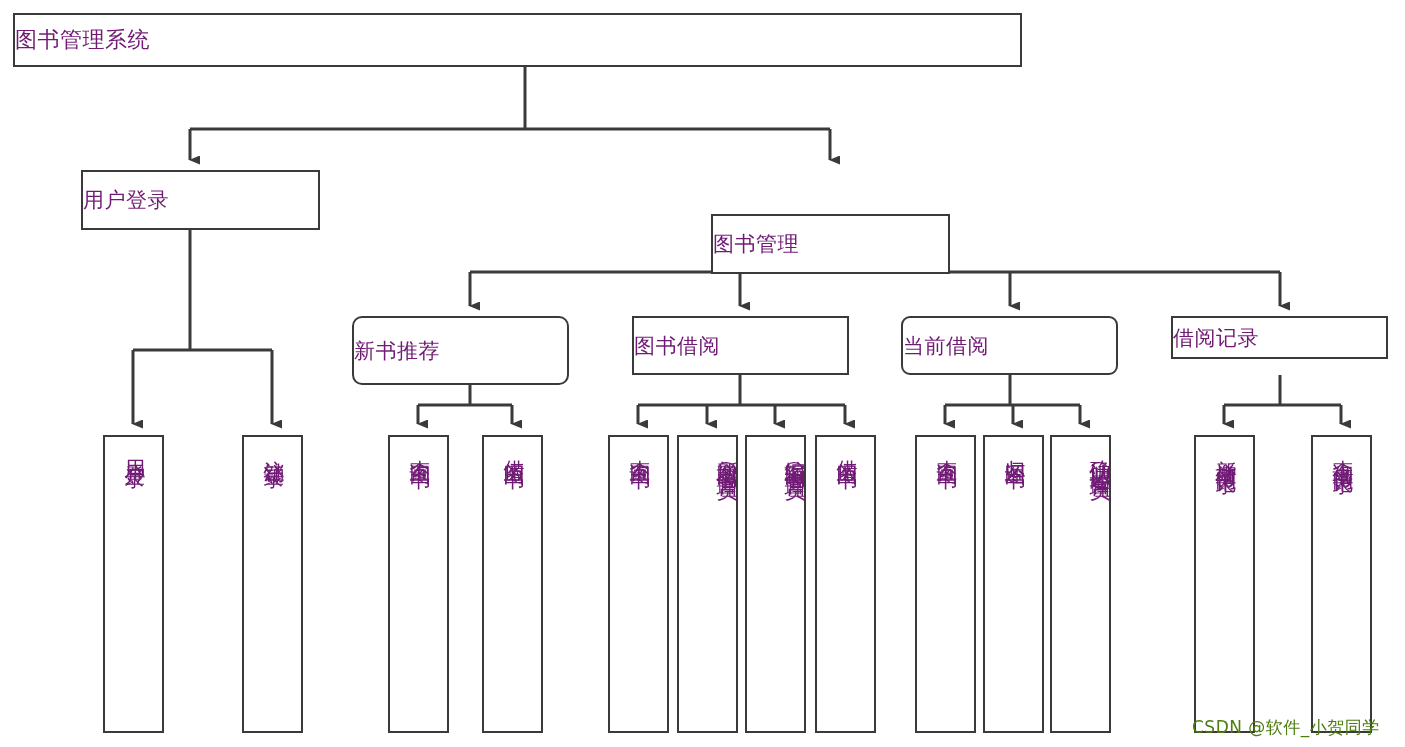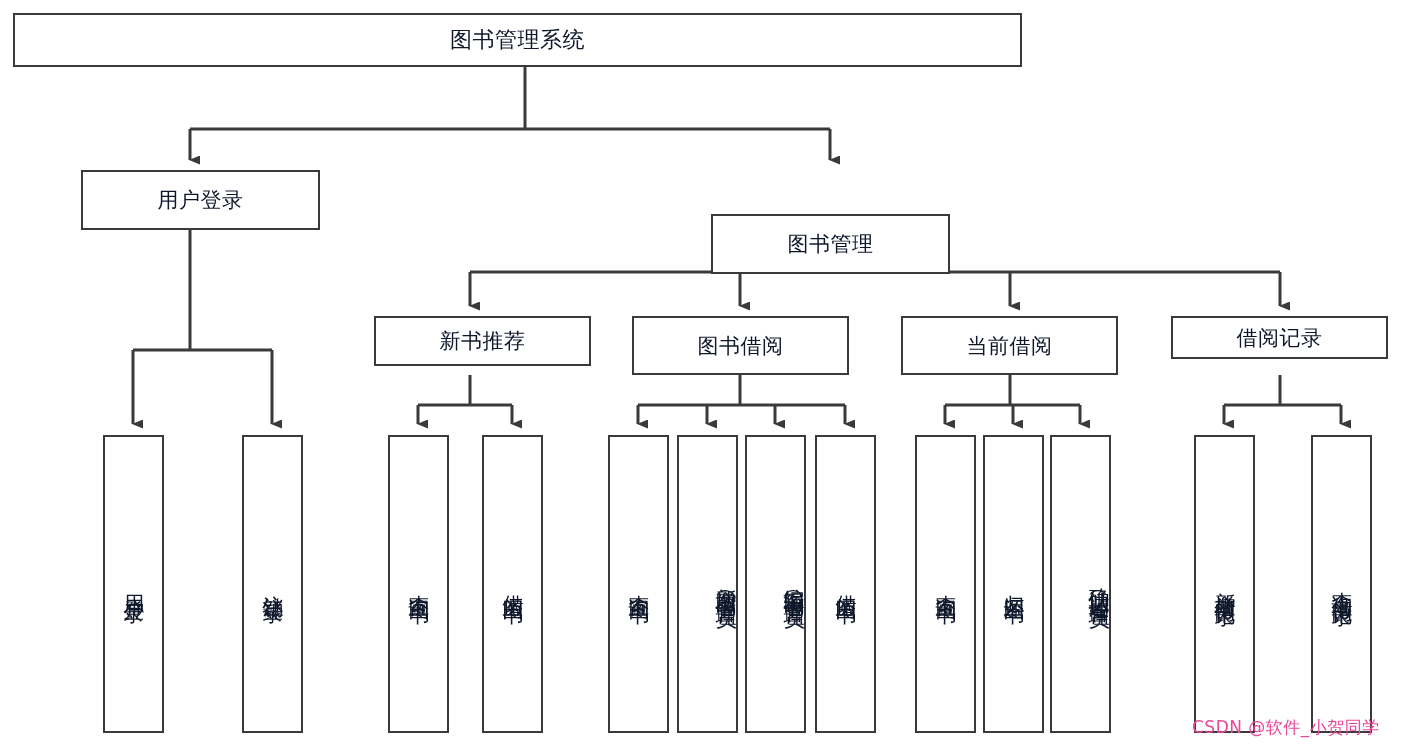--- a/index.html
+++ b/index.html
@@ -20,22 +20,22 @@
     width:1405px; height:747px;
     pointer-events:none;
   }
   .node{
     position:absolute;
     box-sizing:border-box;
     border:2.5px solid #3a3a3a;
     background:#ffffff;
     display:flex;
     align-items:center;
-    justify-content:center;
-    color:#0f172a;
+    color:#701a75;
+    font-family:Liberation Mono, monospace;
   }
   .node.h{
     
     font-size:21px;
     letter-spacing:0.5px;
   }
   .node.root{
     font-size:22px;
   }
   .node.v{
@@ -45,21 +45,21 @@
     font-size:21px;
     letter-spacing:3px;
     padding:6px 0;
     line-height:1;
   }
   .node.v.topal{
     align-items:flex-start;
   }
   .watermark{
     position:absolute;
-    color:#ec4899;
+    color:#4d7c0f;
     font-size:17px;
     letter-spacing:0.5px;
     white-space:nowrap;
     user-select:none;
   }
 </style>
 </head>
 <body>
 
 <div id="canvas">
@@ -119,27 +119,27 @@
     <span>图书管理系统</span>
   </div>
 
   <div class="node h" style="left:81px; top:170px; width:239px; height:60px;">
     <span>用户登录</span>
   </div>
   <div class="node h" style="left:711px; top:170px; width:239px; height:60px;margin-top:44px;">
     <span>图书管理</span>
   </div>
 
-  <div class="node h" style="left:374px; top:316px; width:217px; height:50px;">
+  <div class="node h" style="left:352px; top:316px; width:217px; height:69px;border-radius:10px;">
     <span>新书推荐</span>
   </div>
   <div class="node h" style="left:632px; top:316px; width:217px; height:59px;">
     <span>图书借阅</span>
   </div>
-  <div class="node h" style="left:901px; top:316px; width:217px; height:59px;">
+  <div class="node h" style="left:901px; top:316px; width:217px; height:59px;border-radius:9px;">
     <span>当前借阅</span>
   </div>
   <div class="node h" style="left:1171px; top:316px; width:217px; height:43px;">
     <span>借阅记录</span>
   </div>
 
   <div class="node v" style="left:103px; top:435px; width:61px; height:298px;">
     <span>用户登录</span>
   </div>
   <div class="node v" style="left:242px; top:435px; width:61px; height:298px;">

